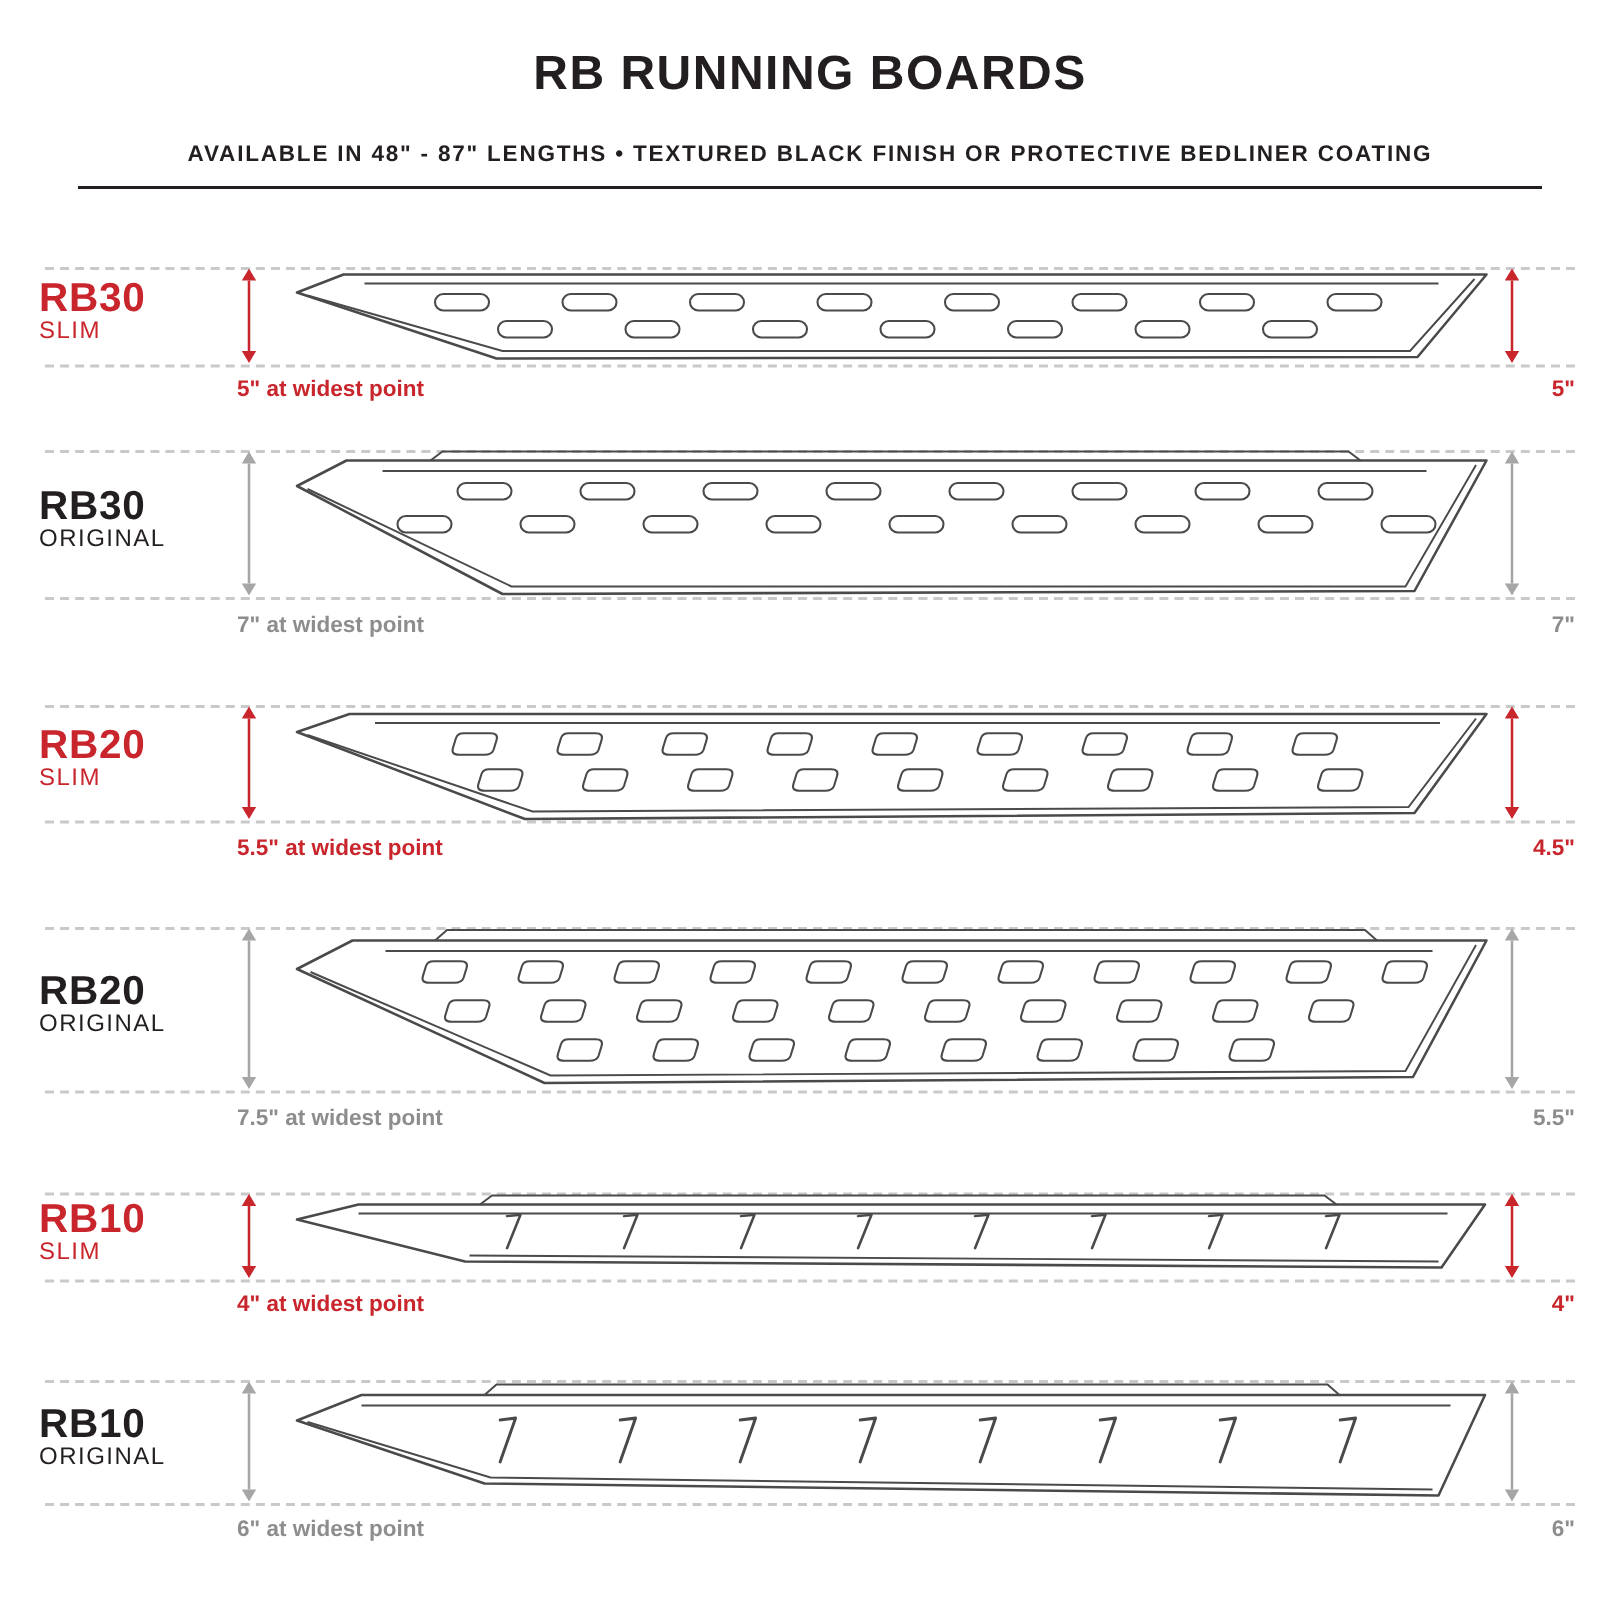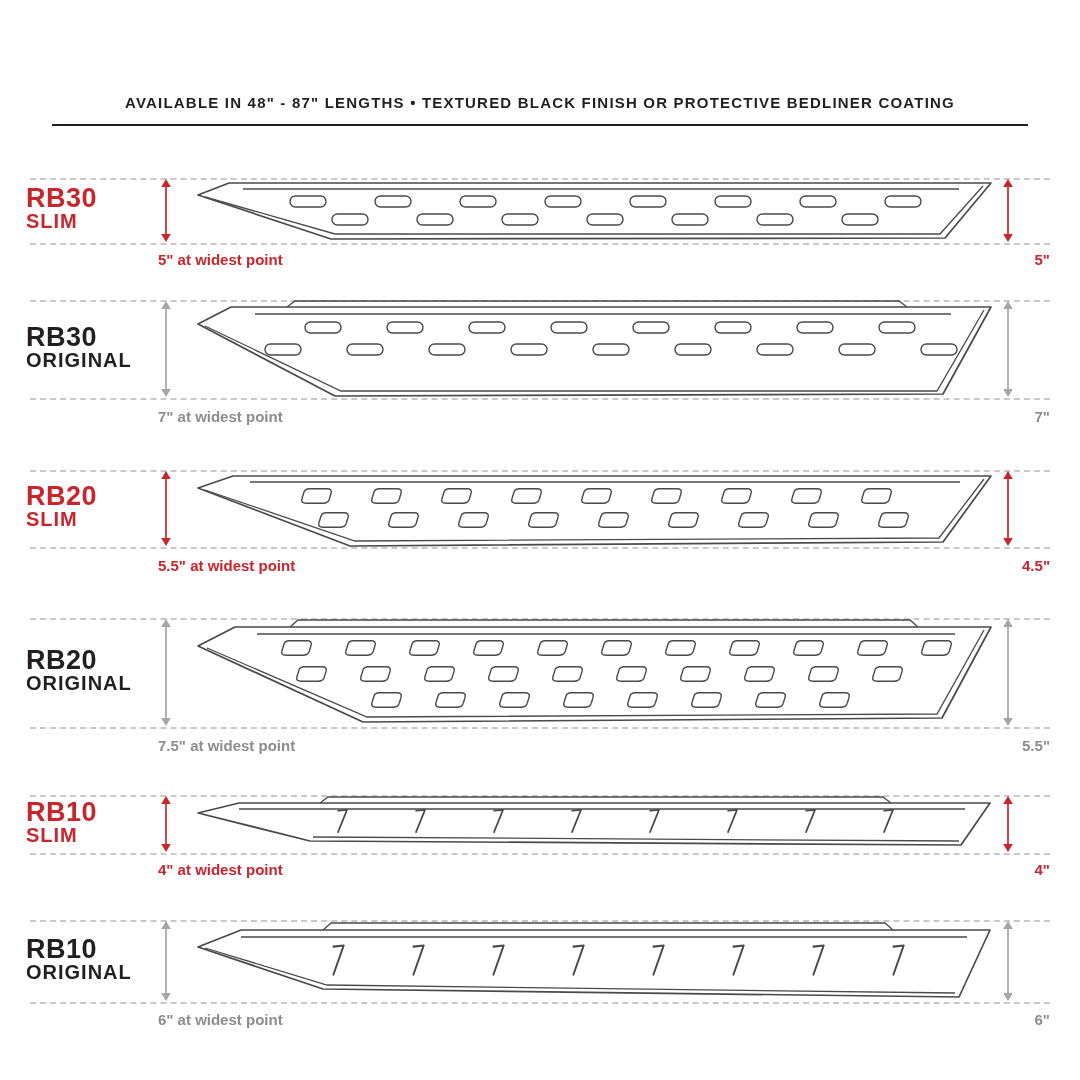--- a/index.html
+++ b/index.html
@@ -17,21 +17,21 @@
   .outline{fill:#fff;stroke:var(--line_art);stroke-width:1.7;stroke-linejoin:round}
   .detail{fill:none;stroke:var(--line_art);stroke-width:1.3}
   .cut{fill:#fff;stroke:var(--line_art);stroke-width:1.4}
   .cutline{fill:none;stroke:var(--line_art);stroke-width:1.7;stroke-linejoin:round;stroke-linecap:round}
   .arrow{position:absolute;z-index:3}
   .arrow line{stroke-width:1.7}
   .arrow.red line{stroke:var(--accent_red)}   .arrow.red polygon{fill:var(--accent_red)}
   .arrow.gray line{stroke:var(--gray_arrow)}  .arrow.gray polygon{fill:var(--gray_arrow)}
   .label{position:absolute;left:26px;width:120px;text-align:left;z-index:3}
   .label .model{font-size:27px;font-weight:800;letter-spacing:.5px;line-height:28px}
-  .label .variant{font-size:20px;font-weight:700;letter-spacing:1px;line-height:18px}
+  .label .variant{font-size:16px;font-weight:400;letter-spacing:1px;line-height:18px}
   .slimc{color:var(--accent_red)}
   .origc{color:var(--text_dark)}
   .note{position:absolute;font-size:15px;font-weight:700;z-index:3}
   .note.left{left:158px}
   .note.right{left:950px;width:100px;text-align:right}
   .note.slim{color:var(--accent_red)}
   .note.orig{color:var(--note_gray)}
 </style>
 </head>
 <body>
@@ -42,20 +42,21 @@
       <path class="cut" d="M9 0.8 L27 0.8 Q32.5 0.8 31 5.5 L29 12 Q27.8 15.2 23 15.2 L6 15.2 Q0.5 15.2 2 10.5 L4 4 Q5.2 0.8 9 0.8 Z"></path>
     </symbol>
     <symbol id="slash" viewBox="0 0 14 28" preserveAspectRatio="none" overflow="visible">
       <path class="cutline" d="M3 3 L12 2 L3 26"></path>
     </symbol>
   </defs>
 </svg>
 
 <div class="page">
 
+  <div class="title">RB RUNNING BOARDS</div>
   <div class="subtitle">AVAILABLE IN 48" - 87" LENGTHS  •  TEXTURED BLACK FINISH OR PROTECTIVE BEDLINER COATING</div>
 
   <section>
     <div class="dash" style="top:178px"></div>
     <div class="dash" style="top:243px"></div>
     <div class="label" style="top:184px">
       <div class="model slimc">RB30</div>
       <div class="variant slimc">SLIM</div>
     </div>
     <svg class="arrow red" style="left:158px;top:178px" width="16" height="65">

